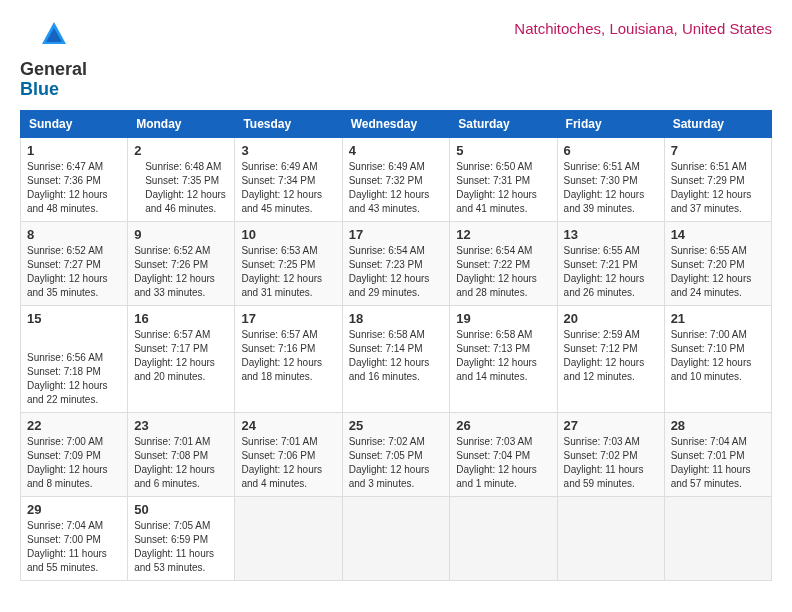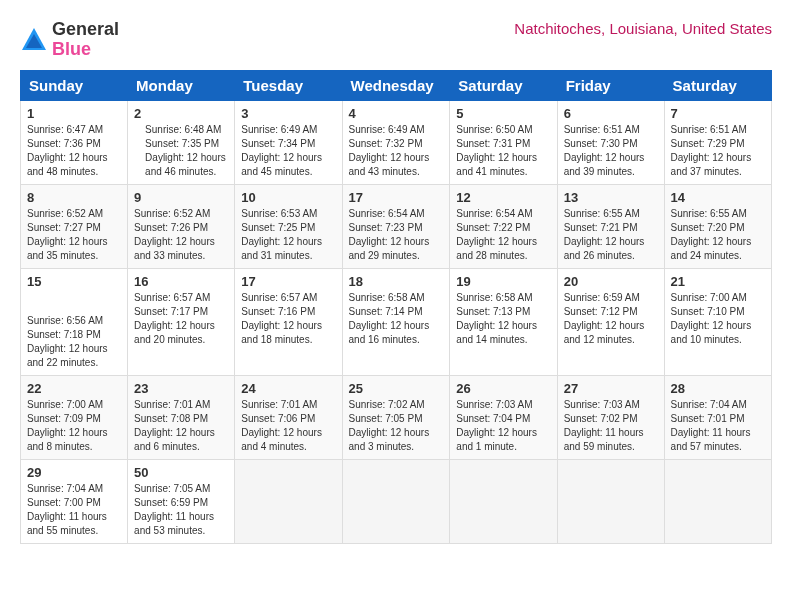--- a/index.html
+++ b/index.html
@@ -12,29 +12,30 @@
     }
     .header {
       display: flex;
       justify-content: space-between;
       align-items: flex-start;
       margin-bottom: 10px;
     }
     .logo {
       display: flex;
       align-items: center;
-      gap: 4px;
+      gap: 12px;
+      flex-direction: column;
     }
     .logo-text {
       font-size: 18px;
       font-weight: bold;
       line-height: 1.1;
     }
     .logo-general { color: #333; }
-    .logo-blue { color: #ec4899; }
+    .logo-blue { color: #0369a1; }
     .logo-icon {
       width: 28px;
       height: 28px;
     }
     .title-block {
       text-align: right;
     }
     .month-title {
       font-size: 36px;
       font-weight: bold;
@@ -45,21 +46,21 @@
       color: #be185d;
     }
     .calendar {
       width: 100%;
       border-collapse: collapse;
       border: 1px solid #ccc;
     }
     .calendar th {
       background-color: #1565C0;
       color: #fff;
-      font-size: 15px;
+      font-size: 12px;
       font-weight: bold;
       padding: 6px 8px;
       text-align: left;
       border: 1px solid #1565C0;
     }
     .calendar td {
       vertical-align: top;
       padding: 5px 6px;
       border: 1px solid #ddd;
       width: 108px;
@@ -251,21 +252,21 @@
         </td>
         <td>
           <span class="day-num">19</span>
           <div class="day-info" style="white-space: pre-line;">Sunrise: 6:58 AM
 Sunset: 7:13 PM
 Daylight: 12 hours
 and 14 minutes.</div>
         </td>
         <td>
           <span class="day-num">20</span>
-          <div class="day-info" style="white-space: pre-line;">Sunrise: 6:59 AM
+          <div class="day-info" style="white-space: pre-line;">Sunrise: 2:59 AM
 Sunset: 7:12 PM
 Daylight: 12 hours
 and 12 minutes.</div>
         </td>
         <td>
           <span class="day-num">21</span>
           <div class="day-info" style="white-space: pre-line;">Sunrise: 7:00 AM
 Sunset: 7:10 PM
 Daylight: 12 hours
 and 10 minutes.</div>

